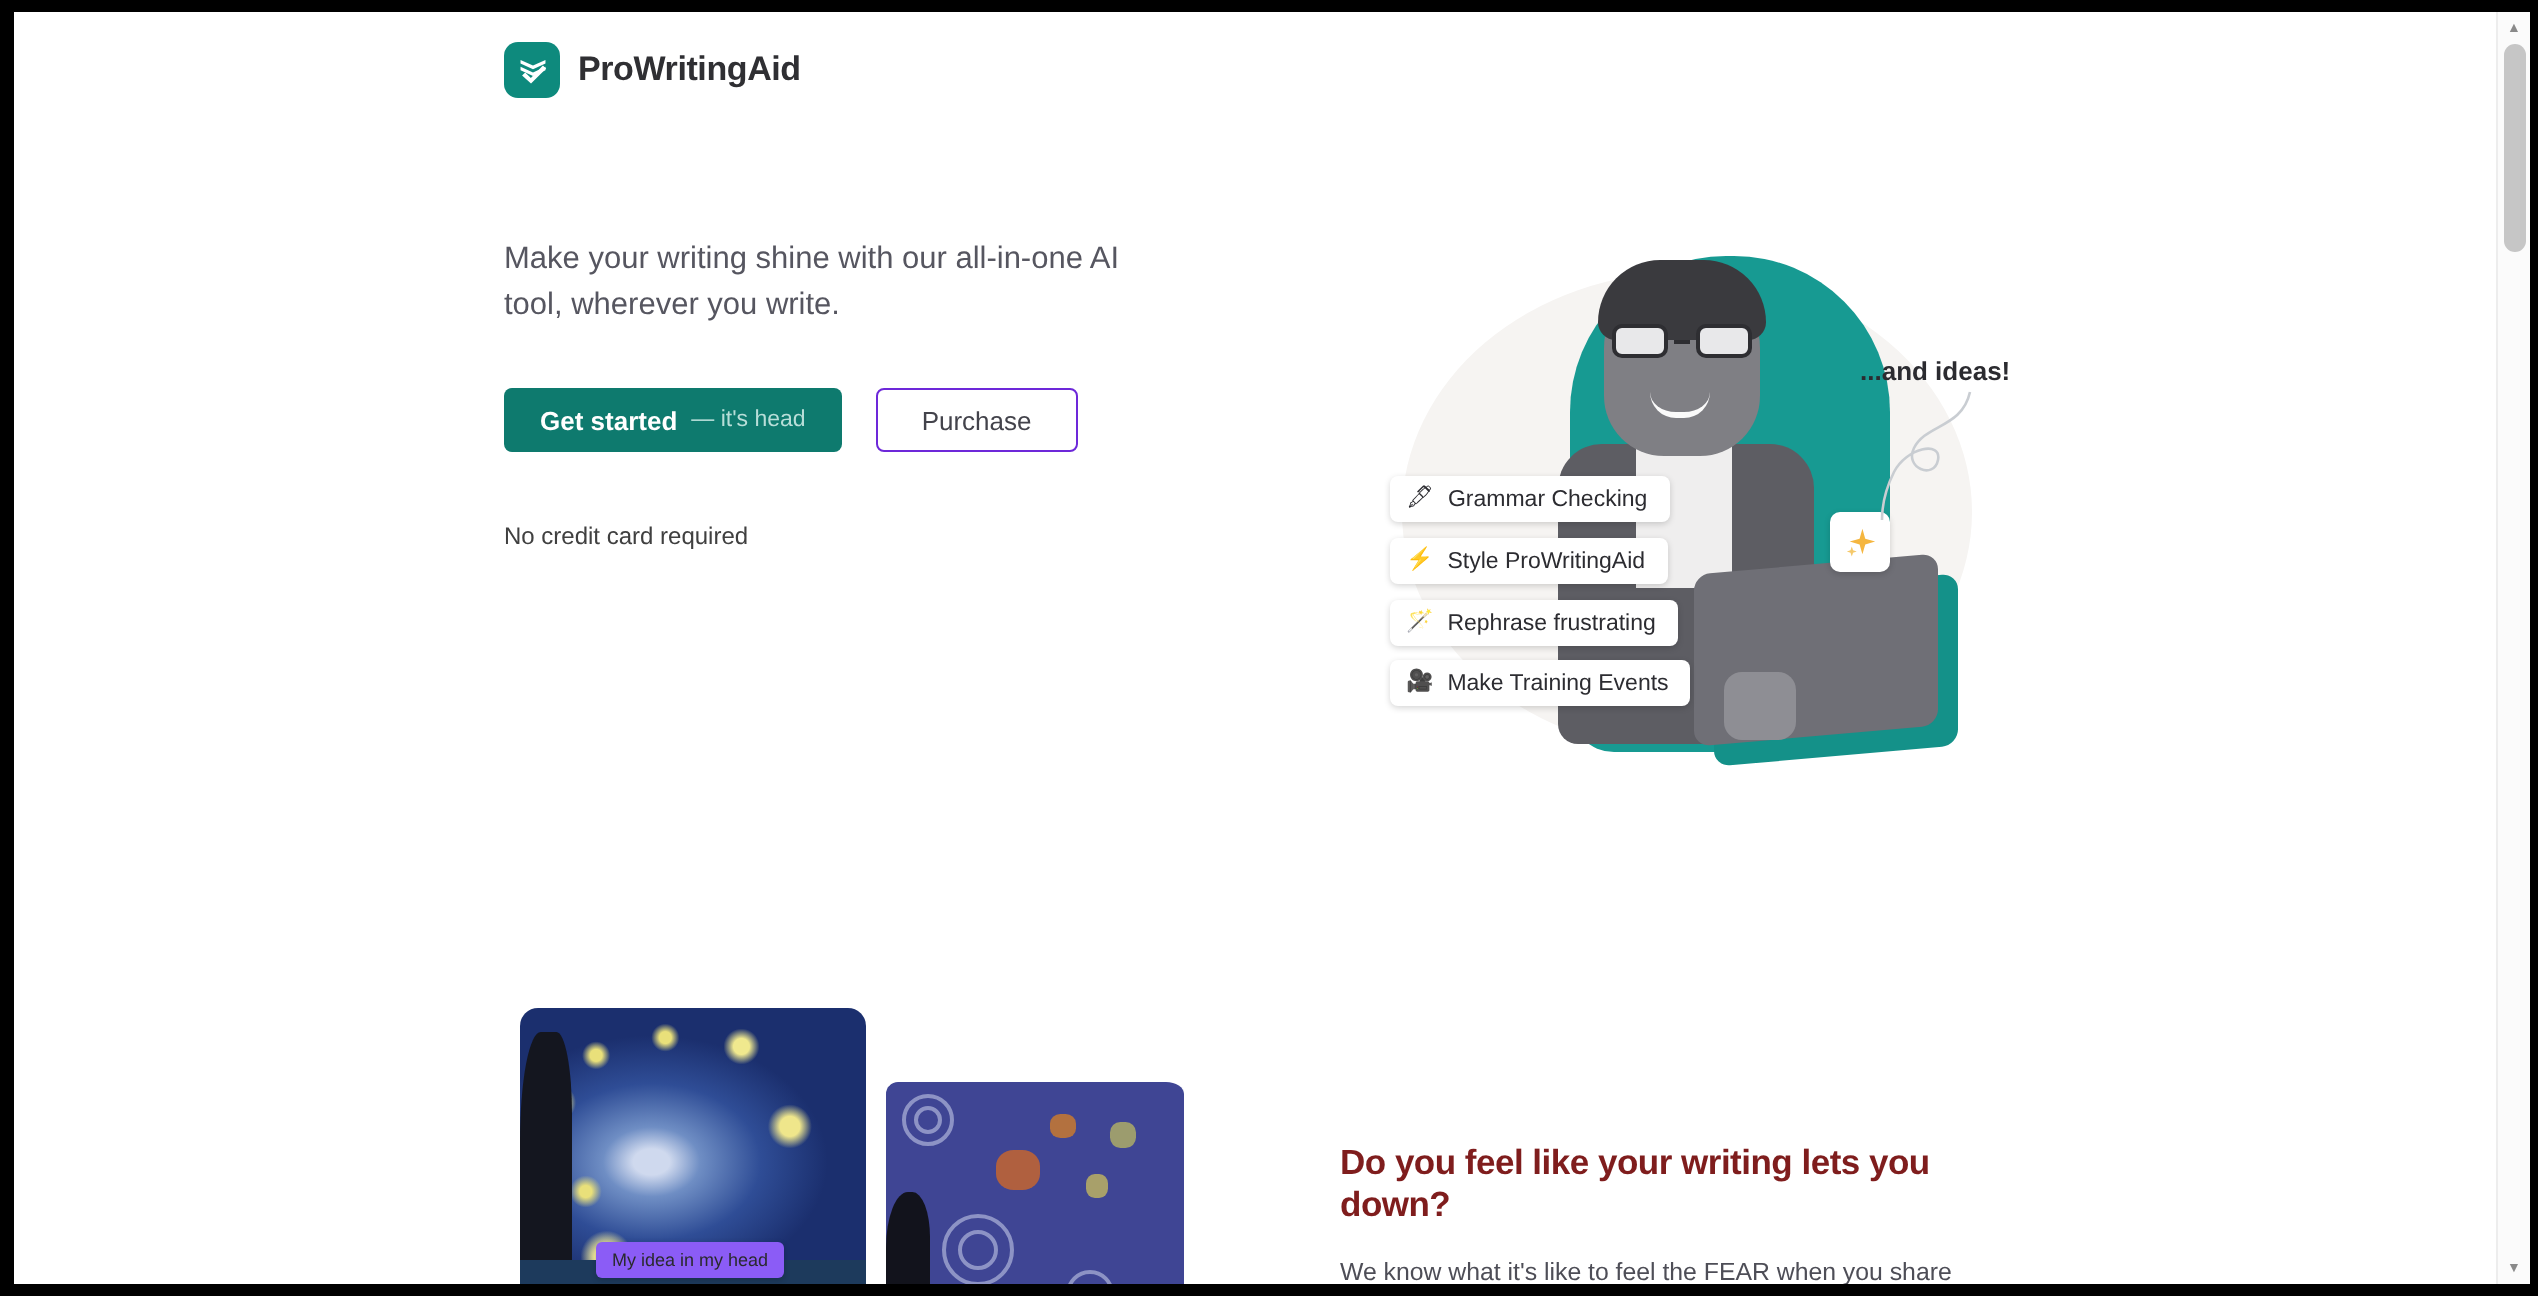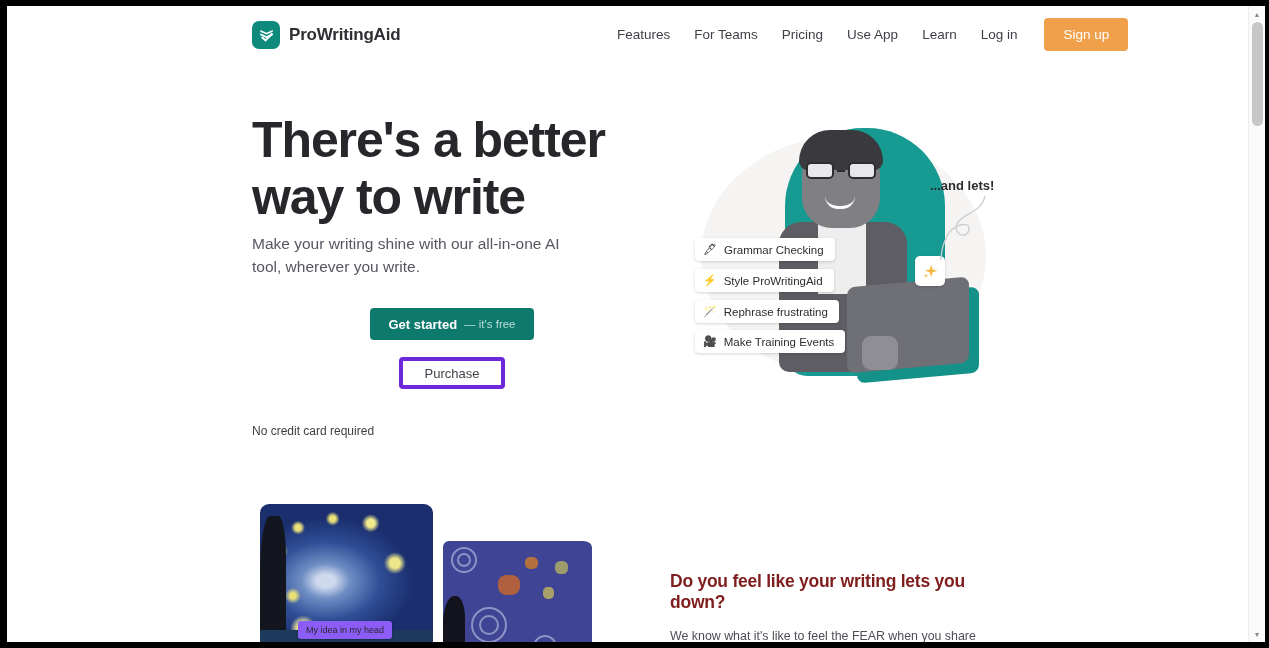--- a/index.html
+++ b/index.html
@@ -147,21 +147,20 @@
     font-size: 15.5px;
     line-height: 23px;
     color: #565660;
     width: 330px;
   }
   .hero-actions {
     margin-top: 30px;
     display: flex;
     align-items: center;
     gap: 17px;
-    flex-direction: column;
   }
   .btn-primary {
     background: #0e7a6e;
     border-radius: 4px;
     padding: 0 18px;
     height: 32px;
     display: flex;
     align-items: center;
     gap: 7px;
     cursor: pointer;
@@ -170,21 +169,21 @@
     color: #ffffff;
     font-size: 13px;
     font-weight: bold;
   }
   .btn-primary .sub {
     color: #b8ded8;
     font-size: 11.5px;
   }
   .btn-secondary {
     background: #ffffff;
-    border: 4px solid #6d28d9;
+    border: 1px solid #6d28d9;
     border-radius: 4px;
     height: 32px;
     padding: 0 22px;
     display: flex;
     align-items: center;
     font-size: 13px;
     color: #43434b;
     cursor: pointer;
   }
   .hero-note {
@@ -456,44 +455,31 @@
           <span class="logo-mark">
             <svg width="17" height="17" viewBox="0 0 24 24" aria-hidden="true">
               <path d="M3.2 5.6 L12 9.6 L20.8 5.6 L20.8 8.1 L12 12.1 L3.2 8.1 Z" fill="#ffffff"></path>
               <path d="M3.2 10.4 L12 14.4 L20.8 10.4 L20.8 12.9 L12 16.9 L3.2 12.9 Z" fill="#ffffff"></path>
               <path d="M6.5 14.5 L10.5 18.3 L19 9.5 L21.3 11.7 L10.6 22.2 L4.3 16.6 Z" fill="#ffffff"></path>
             </svg>
           </span>
           <span class="brand-name">ProWritingAid</span>
         </div>
 
-        <nav>
-          <span class="nav-link">Features</span>
-          <span class="nav-link">For Teams</span>
-          <span class="nav-link">Pricing</span>
-          <span class="nav-link">Use App</span>
-          <span class="nav-link">Learn</span>
-          <span class="nav-link">Log in</span>
-          <span class="signup-btn">Sign up</span>
-        </nav>
 
       </header>
 
       <div class="hero-copy">
-        <h1 class="hero-title">
-          <span>There's a better</span><br>
-          <span>way to write</span>
-        </h1>
 
         <p class="hero-sub">Make your writing shine with our all-in-one AI tool, wherever you write.</p>
 
         <div class="hero-actions">
           <span class="btn-primary">
             <span class="lbl">Get started</span>
-            <span class="sub">— it's free</span>
+            <span class="sub">— it's head</span>
           </span>
           <span class="btn-secondary">Purchase</span>
         </div>
 
         <p class="hero-note">No credit card required</p>
       </div>
 
       <div class="hero-art">
         <div class="art-blob"></div>
         <div class="teal-silhouette"></div>
@@ -532,21 +518,21 @@
           <svg width="17" height="17" viewBox="0 0 24 24" aria-hidden="true">
             <path d="M13 2 L15 9 L22 11 L15 13 L13 20 L11 13 L4 11 L11 9 Z" fill="#f5b63f"></path>
             <path d="M5.5 14.5 L6.4 17.1 L9 18 L6.4 18.9 L5.5 21.5 L4.6 18.9 L2 18 L4.6 17.1 Z" fill="#f5c96b"></path>
           </svg>
         </div>
 
         <svg class="curl" viewBox="0 0 60 70">
           <path d="M52 4 C48 22 30 20 24 32 C19 42 34 48 36 38 C38 28 20 32 14 44 C10 52 8 60 8 68" fill="none" stroke="#c9cdd2" stroke-width="1.3"></path>
         </svg>
 
-        <div class="and-more">...and lets!</div>
+        <div class="and-more">...and ideas!</div>
       </div>
 
       <div class="art-panels">
         <div class="starry-card">
           <div class="starry-cypress"></div>
           <div class="starry-hills"></div>
         </div>
         <div class="idea-label">My idea in my head</div>
 
         <div class="flat-card">

